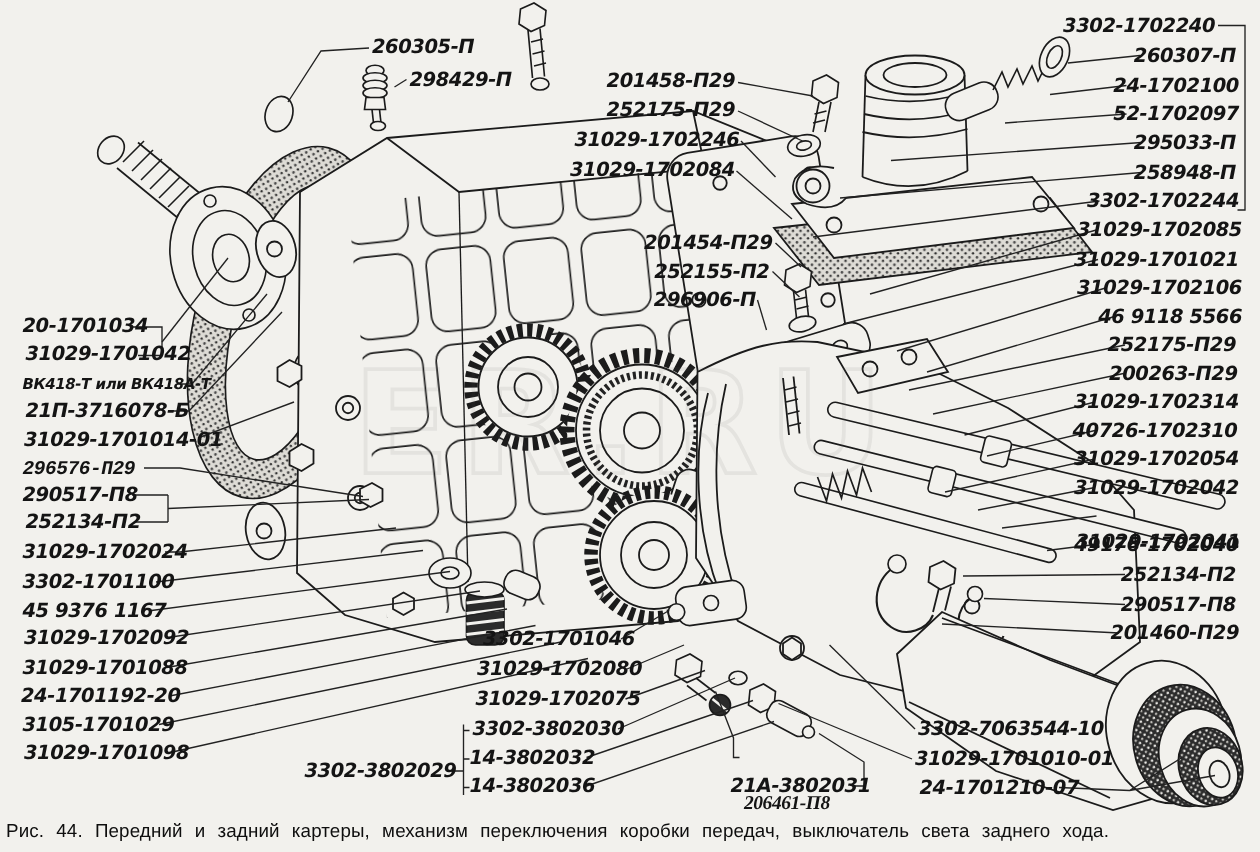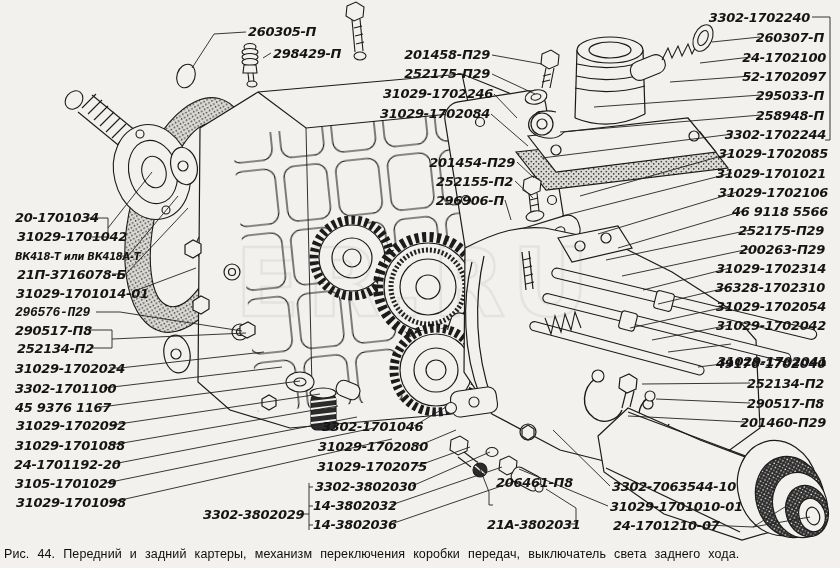--- a/index.html
+++ b/index.html
@@ -341,21 +341,21 @@
       <div class="lbl" style="right: 16px; top: 89px;">295033-П</div>
       <div class="lbl" style="right: 16px; top: 109px;">258948-П</div>
       <div class="lbl" style="right: 14px; top: 128px;">3302-1702244</div>
       <div class="lbl" style="right: 12px; top: 147px;">31029-1702085</div>
       <div class="lbl" style="right: 14px; top: 167px;">31029-1701021</div>
       <div class="lbl" style="right: 12px; top: 186px;">31029-1702106</div>
       <div class="lbl" style="right: 12px; top: 205px;">46 9118 5566</div>
       <div class="lbl" style="right: 16px; top: 224px;">252175-П29</div>
       <div class="lbl" style="right: 15px; top: 243px;">200263-П29</div>
       <div class="lbl" style="right: 14px; top: 262px;">31029-1702314</div>
-      <div class="lbl" style="right: 15px; top: 281px;">36328-1702310</div>
+      <div class="lbl" style="right: 15px; top: 281px;">40726-1702310</div>
       <div class="lbl" style="right: 14px; top: 300px;">31029-1702054</div>
       <div class="lbl" style="right: 14px; top: 319px;">31029-1702042</div>
       <div class="lbl" style="right: 13px; top: 338px; margin-top: 17px;">31029-1702041</div>
       <div class="lbl" style="right: 14px; top: 357px;">49176-1702040</div>
       <div class="lbl" style="right: 16px; top: 377px;">252134-П2</div>
       <div class="lbl" style="right: 16px; top: 397px;">290517-П8</div>
       <div class="lbl" style="right: 14px; top: 416px;">201460-П29</div>
       <div class="lbl" style="left: 15px; top: 211px;">20-1701034</div>
       <div class="lbl" style="left: 17px; top: 230px;">31029-1701042</div>
       <div class="lbl" style="left: 15px; top: 250px; font-size: 10px;">ВК418-Т или ВК418А-Т</div>
@@ -372,21 +372,21 @@
       <div class="lbl" style="left: 14px; top: 458px;">24-1701192-20</div>
       <div class="lbl" style="left: 15px; top: 477px;">3105-1701029</div>
       <div class="lbl" style="left: 16px; top: 496px;">31029-1701098</div>
       <div class="lbl" style="left: 322px; top: 420px;">3302-1701046</div>
       <div class="lbl" style="left: 318px; top: 440px;">31029-1702080</div>
       <div class="lbl" style="left: 317px; top: 460px;">31029-1702075</div>
       <div class="lbl" style="left: 315px; top: 480px;">3302-3802030</div>
       <div class="lbl" style="left: 313px; top: 499px;">14-3802032</div>
       <div class="lbl" style="left: 313px; top: 518px;">14-3802036</div>
       <div class="lbl" style="left: 203px; top: 508px;">3302-3802029</div>
-      <div class="lbl" style="left: 496px; top: 476px;">206461-П8</div>
+      <div class="lbl" style="left: 496px; top: 528px; font-family: Liberation Serif, serif;">206461-П8</div>
       <div class="lbl" style="left: 487px; top: 518px;">21А-3802031</div>
       <div class="lbl" style="left: 612px; top: 480px;">3302-7063544-10</div>
       <div class="lbl" style="left: 610px; top: 500px;">31029-1701010-01</div>
       <div class="lbl" style="left: 613px; top: 519px;">24-1701210-07</div>
     </div>
 
 <div class="caption">Рис. 44. Передний и задний картеры, механизм переключения коробки передач, выключатель света заднего хода.</div>
 
 </div>
 

